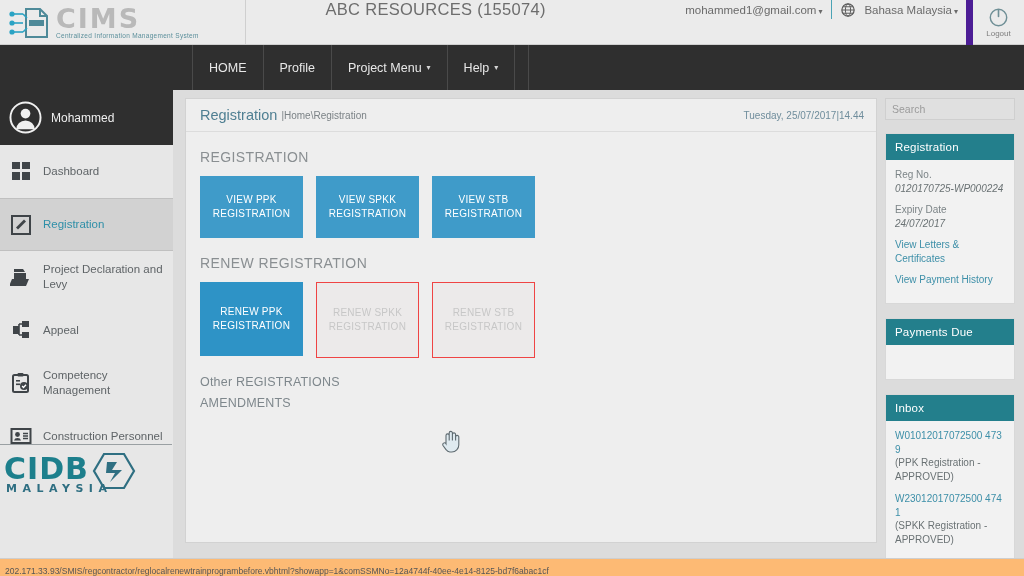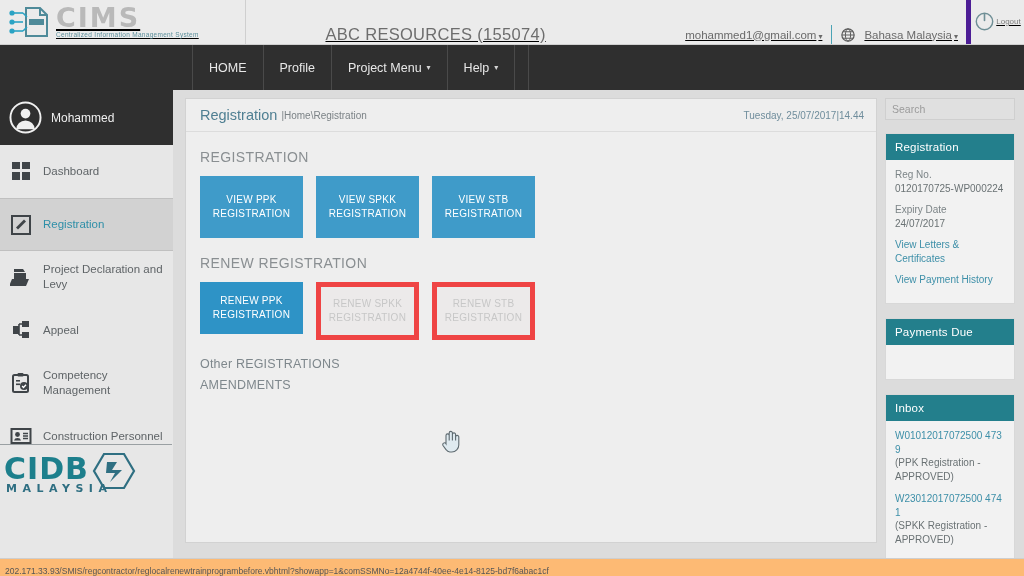--- a/index.html
+++ b/index.html
@@ -8,21 +8,21 @@
     font-family: "Liberation Sans", sans-serif;
     background: #e9e9e9;
     overflow: hidden;
   }
   .app { position: relative; width: 1024px; height: 576px; background: #ececed; }
 
   
   .topbar {
     position: absolute; left: 0; top: 0; width: 1024px; height: 45px;
     background: #ebebeb; border-bottom: 1px solid #cfcfcf;
-    display: flex; align-items: flex-end; text-decoration: underline;
+    display: flex; align-items: flex-start;
   }
   .logo-zone {
     width: 246px; height: 45px; display: flex; align-items: center;
     padding-left: 8px; border-right: 1px solid #cfcfcf; position: relative;
   }
   .logo-mark { width: 44px; height: 34px; flex: 0 0 auto; }
   .logo-text { margin-left: 4px; line-height: 1; }
   .logo-cims {
     font-size: 27px; letter-spacing: 2px; color: #b9b9b9;
     font-weight: bold; font-family: "DejaVu Sans", sans-serif;
@@ -36,22 +36,22 @@
   }
   .acct-zone {
     display: flex; align-items: center; gap: 9px; padding-right: 8px;
     font-size: 11.5px; color: #6a6a6a;
   }
   .acct-email { color: #6a6a6a; }
   .caret { font-size: 8px; color: #6a6a6a; margin-left: 2px; }
   .vsep { width: 1px; height: 19px; background: #4aa3b5; }
   .globe { width: 14px; height: 14px; }
   .logout-zone {
-    width: 58px; height: 45px; border-left: 5px solid #4c1d95;
-    display: flex; flex-direction: row; align-items: center;
+    width: 58px; height: 45px; border-left: 7px solid #4c1d95;
+    display: flex; flex-direction: column; align-items: center;
     justify-content: center; gap: 1px;
   }
   .logout-label { font-size: 8px; color: #7d7d7d; }
 
   
   .navbar {
     position: absolute; left: 0; top: 45px; width: 1024px; height: 45px;
     background: #2f2f2f;
   }
   .nav-items {
@@ -119,24 +119,24 @@
     font-size: 14px; color: #8a8f92; letter-spacing: .4px; margin-bottom: 11px;
   }
   .tile-row { display: flex; gap: 13px; margin-bottom: 17px; }
   .tile {
     width: 103px; height: 62px; display: flex; align-items: center;
     justify-content: center; text-align: center; font-size: 10px;
     line-height: 1.42; letter-spacing: .25px; cursor: pointer;
     position: relative;
   }
   .tile.blue { background: #3f9bc9; color: #ffffff; }
-  .tile.blue.renew { background: #2e93c6; height: 52px; }
+  .tile.blue.renew { background: #2e93c6; height: 74px; }
   .tile.disabled {
-    background: #eceaea; color: #c7c7c7; border: 5px solid #ef4444;
-    height: 58px; cursor: default;
+    background: #eceaea; color: #c7c7c7; border: 1px solid #ef4444;
+    height: 76px; cursor: default;
   }
   .link-row { margin-top: 4px; }
   .page-link {
     display: block; font-size: 12.5px; color: #7e878c;
     letter-spacing: .2px; margin-bottom: 7px; cursor: pointer;
   }
 
   
   .rail {
     position: absolute; right: 9px; top: 98px; width: 130px;
@@ -151,21 +151,21 @@
   }
   .search-input::placeholder { color: #9b9b9b; }
   .panel { background: #f2f2f2; border: 1px solid #d8d8d8; margin-bottom: 14px; }
   .panel-head {
     background: #237f8c; color: #ffffff; font-size: 11.5px;
     padding: 7px 9px; letter-spacing: .2px;
   }
   .panel-body { padding: 8px 9px 10px 9px; }
   .panel-empty { height: 34px; }
   .fld-label { font-size: 10px; color: #7c8487; line-height: 1.35; }
-  .fld-value { font-size: 10px; color: #6a7274; line-height: 1.35; word-break: break-all; }
+  .fld-value { font-size: 10px; color: #6a7274; line-height: 1.35; word-break: break-all; font-style: italic; }
   .fld-group { margin-bottom: 8px; }
   .rail-link {
     display: block; font-size: 10px; color: #3d8fa8; line-height: 1.38;
     margin-bottom: 7px; cursor: pointer;
   }
   .inbox-item { margin-bottom: 9px; }
   .inbox-id { font-size: 10px; color: #3d8fa8; line-height: 1.35; word-break: break-all; cursor: pointer; }
   .inbox-desc { font-size: 10px; color: #6a7274; line-height: 1.35; }
 
   

